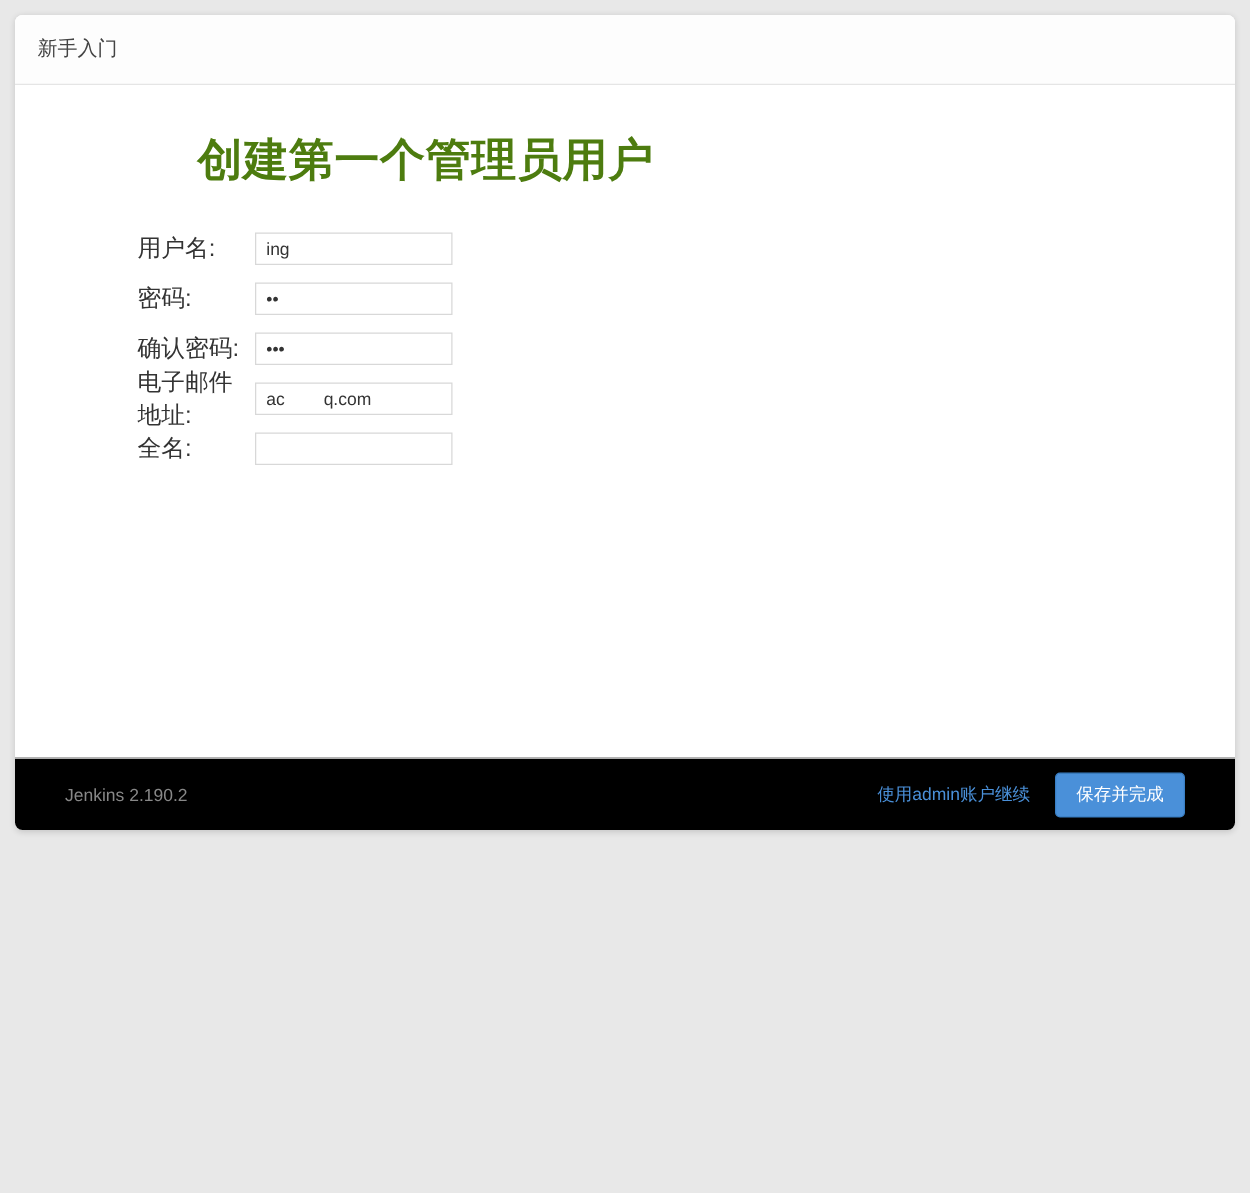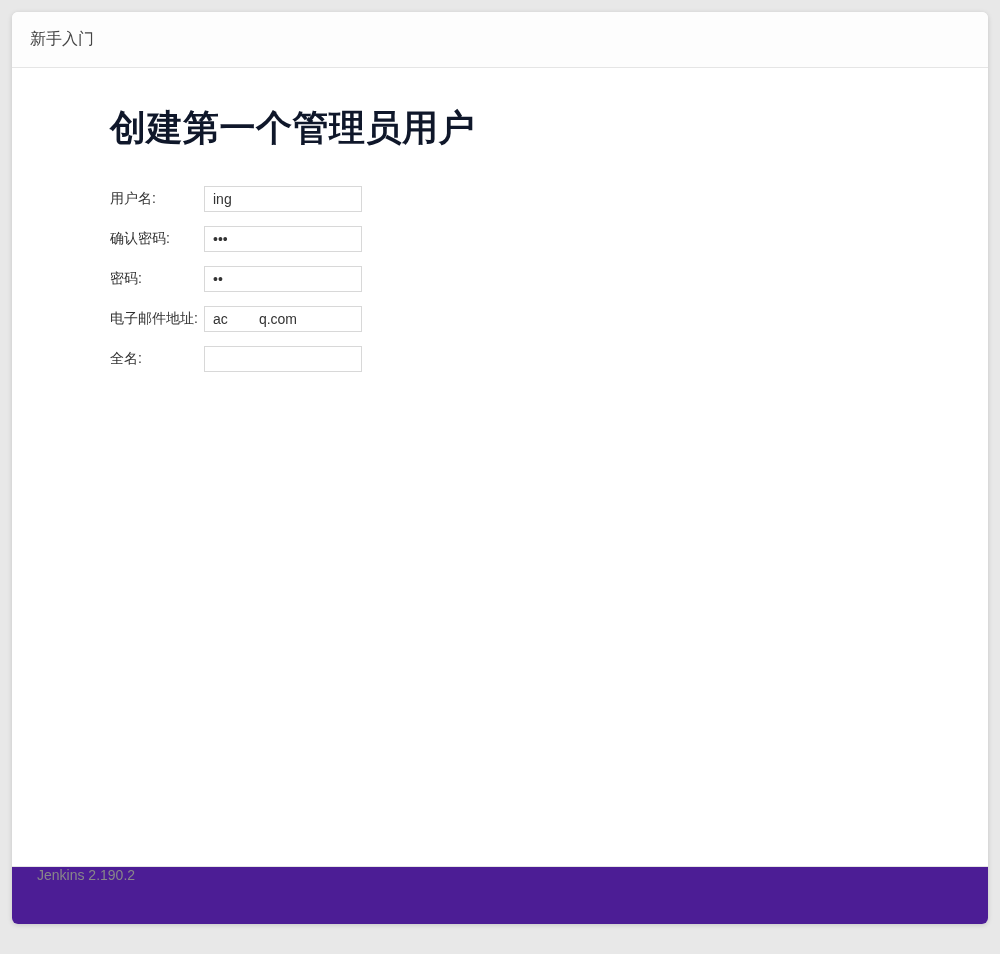--- a/index.html
+++ b/index.html
@@ -13,21 +13,21 @@
       width: 1000px;
       height: 954px;
       overflow: hidden;
       display: flex;
       align-items: flex-start;
       justify-content: center;
       padding: 12px;
     }
     .window {
       width: 976px;
-      height: 912px;
+      height: 652px;
       background: #ffffff;
       border-radius: 6px;
       box-shadow: 0 1px 5px rgba(0,0,0,0.15);
       display: flex;
       flex-direction: column;
       position: relative;
       overflow: hidden;
     }
     .titlebar {
       height: 56px;
@@ -43,57 +43,59 @@
       font-weight: 400;
     }
     .content {
       flex: 1;
       padding: 36px 98px 20px 98px;
       overflow: auto;
     }
     .heading {
       font-size: 36px;
       font-weight: 600;
-      color: #0f172a;
+      color: #4d7c0f;
       letter-spacing: 0.5px;
       margin-bottom: 30px;
+      margin-left: 48px;
     }
     .form {
       display: block;
     }
     .form-row {
       display: flex;
       align-items: center;
       margin-bottom: 8px;
       height: 32px;
     }
     .form-label {
       width: 94px;
       flex-shrink: 0;
-      font-size: 14px;
+      font-size: 19px;
       color: #333;
       text-align: left;
     }
     .form-input {
       width: 158px;
       height: 26px;
       border: 1px solid #d8d8d8;
       padding: 6px 8px;
       font-size: 14px;
       color: #333;
       outline: none;
       background: #fff;
     }
     .footer {
       height: 58px;
       border-top: 1px solid #e5e5e5;
       display: flex;
+      align-items: center;
       justify-content: space-between;
-      padding: 0 25px;
-      background: #4c1d95;
+      padding: 0 40px;
+      background: #000000;
     }
     .version-text {
       color: #888;
       font-size: 14px;
     }
     .footer-actions {
       display: flex;
       align-items: center;
       gap: 20px;
     }
@@ -128,39 +130,43 @@
     <h1 class="heading">创建第一个管理员用户</h1>
 
     <div class="form">
 
       <div class="form-row">
         <label class="form-label">用户名:</label>
         <input type="text" class="form-input" value="ing" style="">
       </div>
 
       <div class="form-row">
-        <label class="form-label">确认密码:</label>
-        <input type="password" class="form-input" value="•••" style="">
+        <label class="form-label">密码:</label>
+        <input type="password" class="form-input" value="••" style="">
       </div>
 
       <div class="form-row">
-        <label class="form-label">密码:</label>
-        <input type="password" class="form-input" value="••" style="">
+        <label class="form-label">确认密码:</label>
+        <input type="password" class="form-input" value="•••" style="">
       </div>
 
       <div class="form-row">
         <label class="form-label">电子邮件地址:</label>
         <input type="text" class="form-input" value="ac        q.com" style="">
       </div>
 
       <div class="form-row">
         <label class="form-label">全名:</label>
         <input type="text" class="form-input" value="" style="">
       </div>
 
     </div>
   </div>
 
   <div class="footer">
     <span class="version-text">Jenkins 2.190.2</span>
+    <div class="footer-actions">
+      <button class="link-button">使用admin账户继续</button>
+      <button class="primary-button">保存并完成</button>
+    </div>
   </div>
 
 </div>
 
 </body></html>

